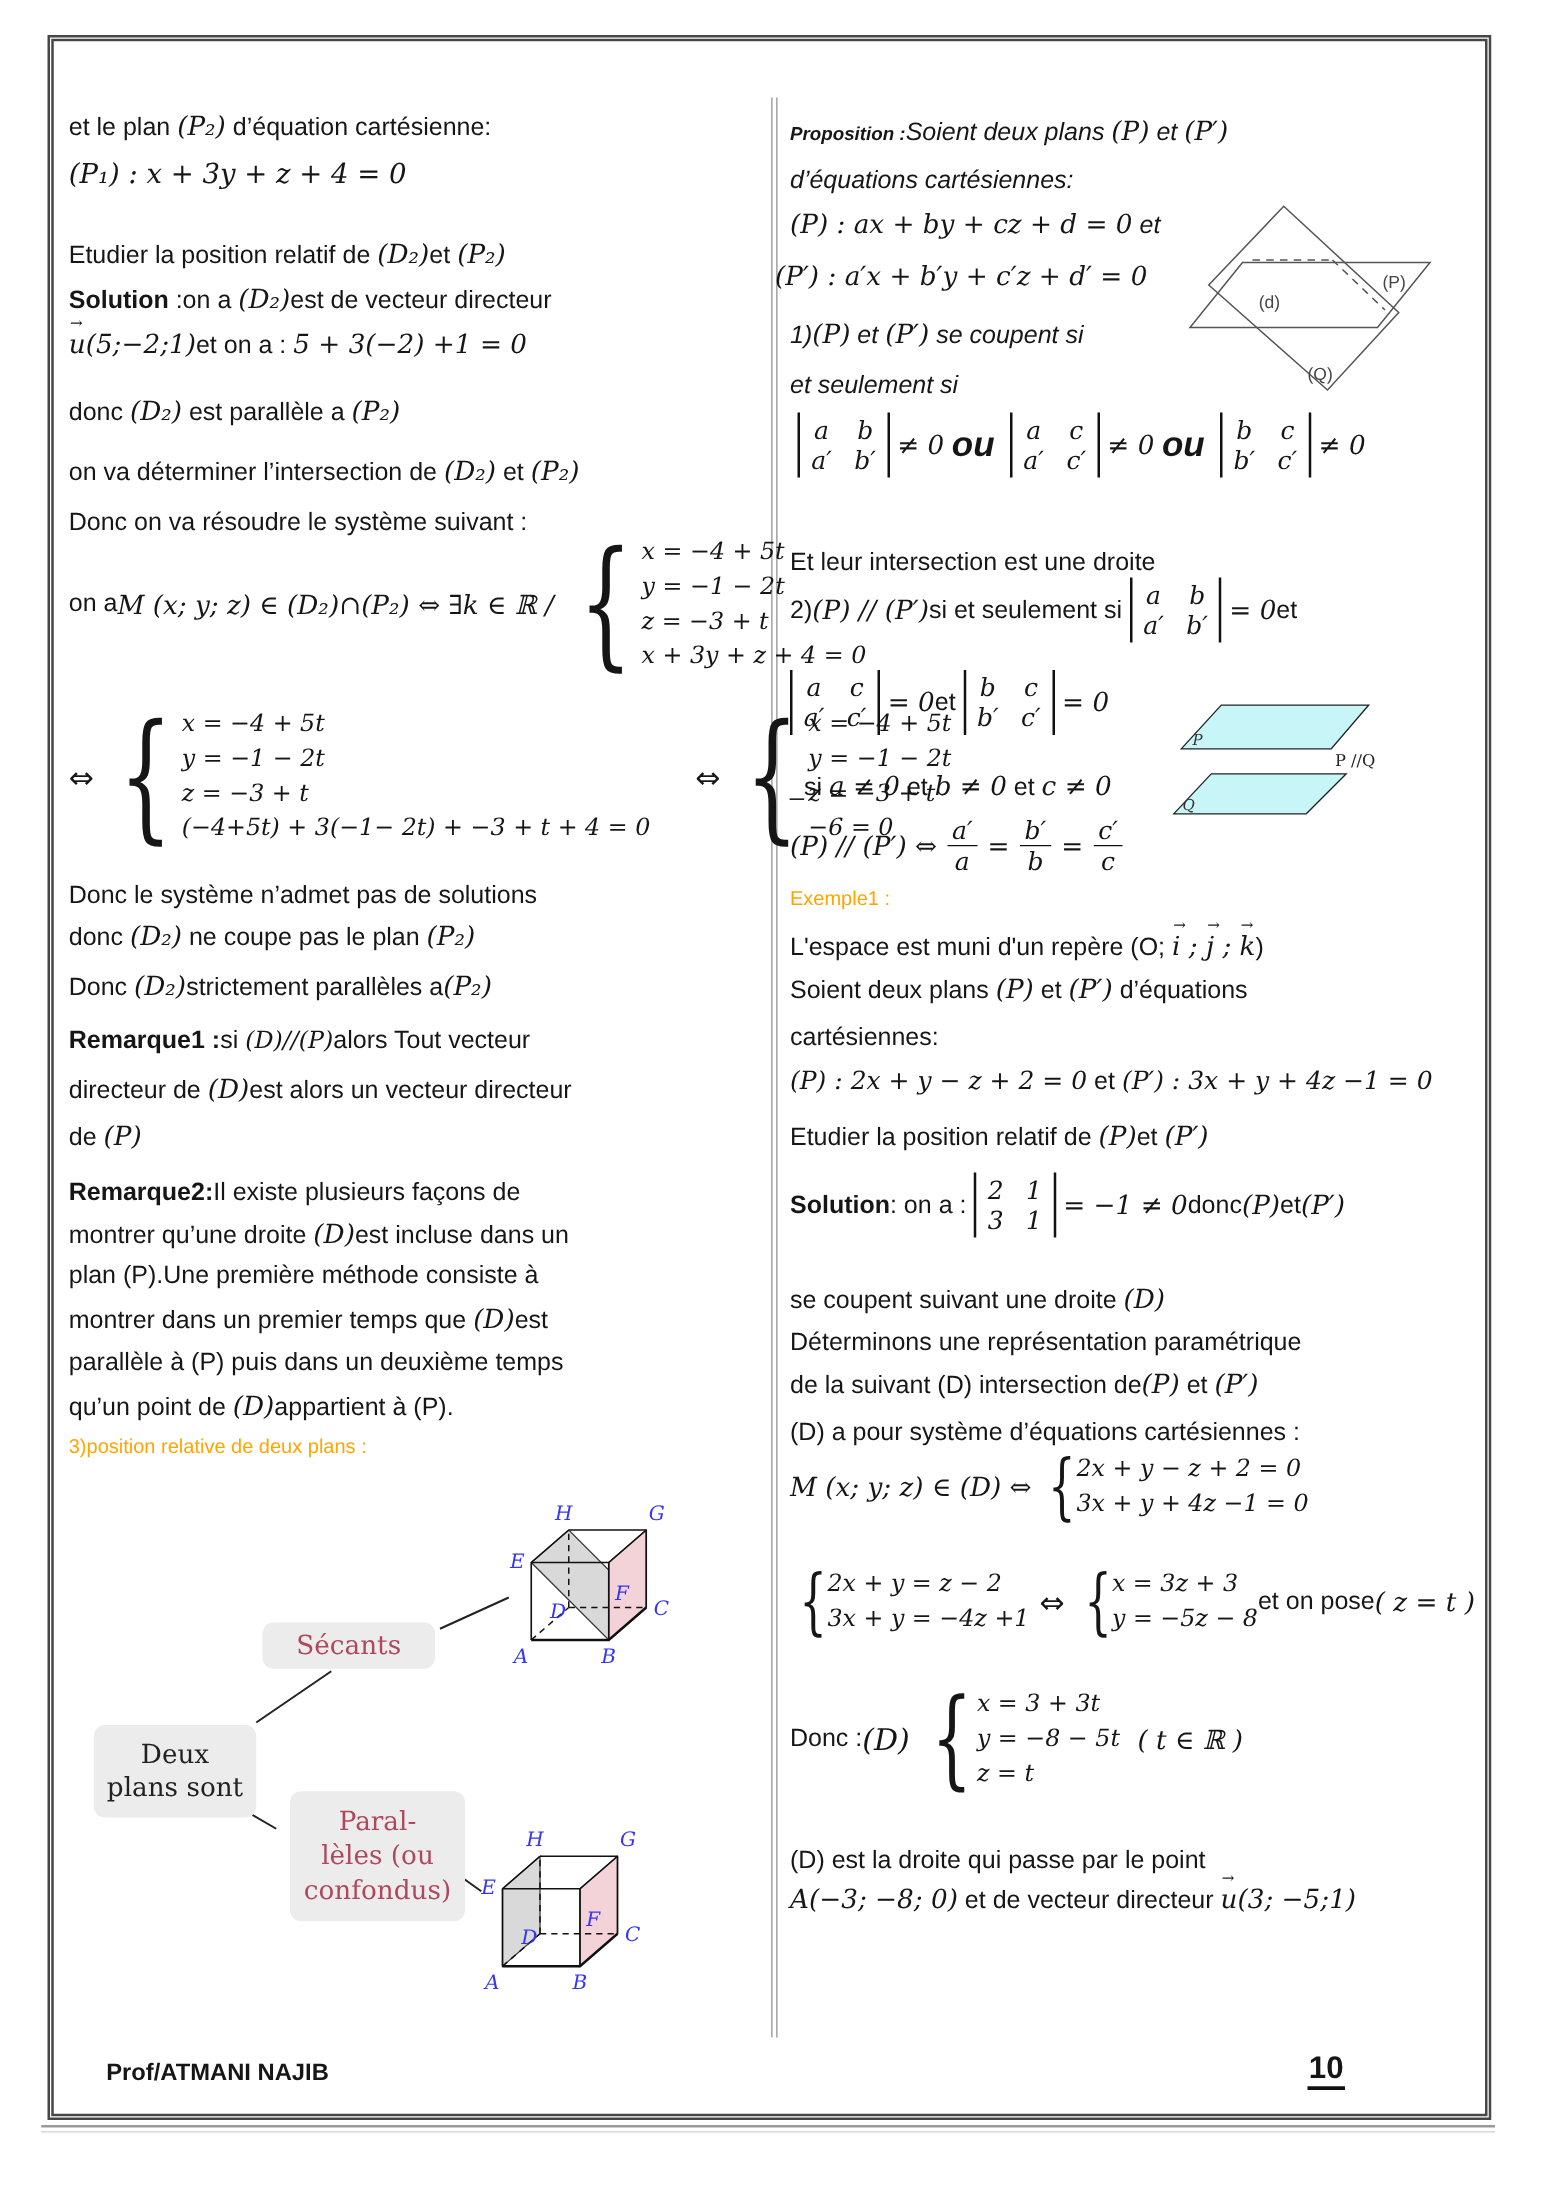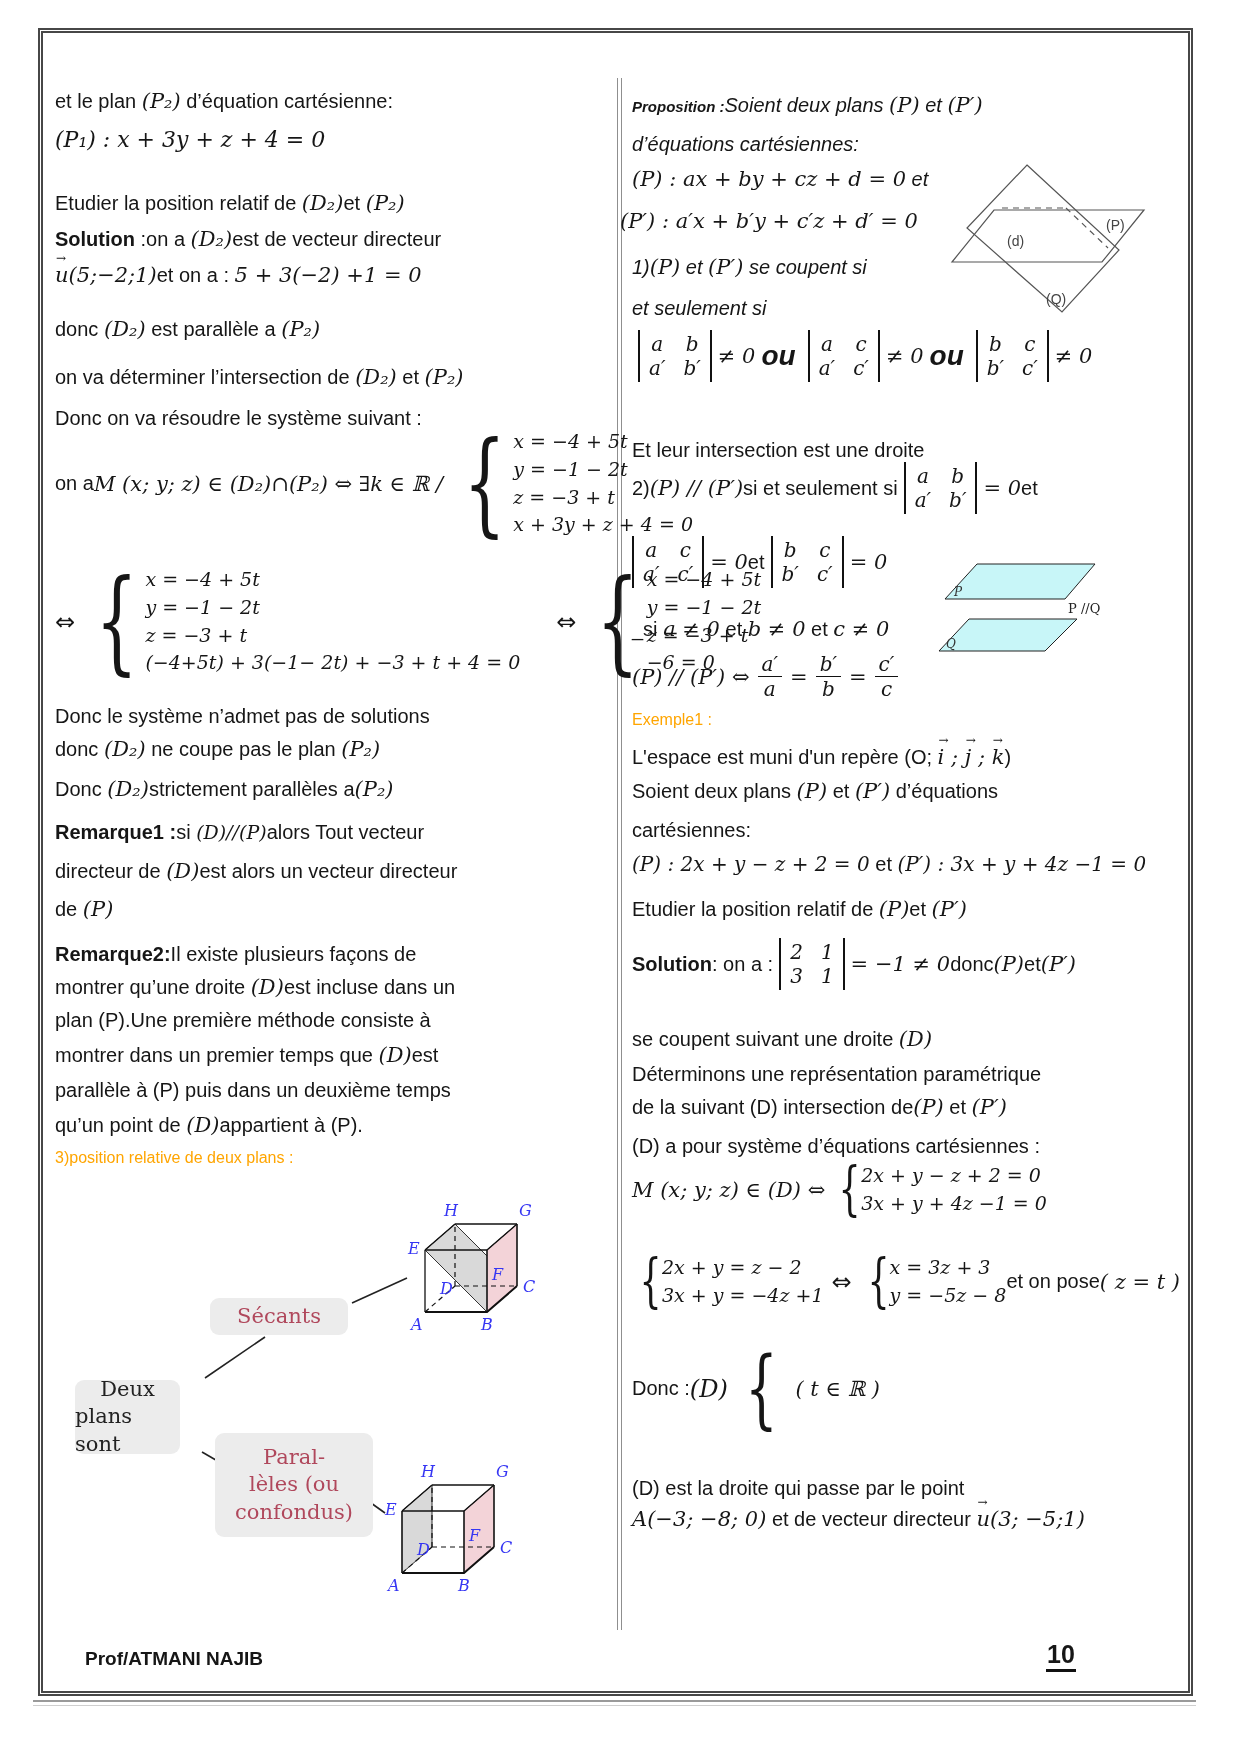--- a/index.html
+++ b/index.html
@@ -158,28 +158,28 @@
 </div>
 
 <div class="tree">
   <svg class="lines" width="560" height="445">
     <line x1="297" y1="118" x2="352" y2="93" stroke="#222" stroke-width="1.6"></line>
     <line x1="150" y1="193" x2="210" y2="152" stroke="#222" stroke-width="1.6"></line>
     <line x1="147" y1="267" x2="166" y2="278" stroke="#222" stroke-width="1.6"></line>
     <line x1="295" y1="303" x2="330" y2="328" stroke="#222" stroke-width="1.6"></line>
   </svg>
 
-  <div class="nodebox" style="left:20px;top:195px;width:105px;height:74px">
+  <div class="nodebox" style="left:20px;top:195px;width:130px;height:74px">
     <span>Deux</span>
     <span>plans sont</span>
   </div>
   <div class="nodebox red" style="left:155px;top:113px;width:138px;height:37px">
     <span>Sécants</span>
   </div>
-  <div class="nodebox red" style="left:160px;top:248px;width:158px;height:104px">
+  <div class="nodebox red" style="left:177px;top:248px;width:140px;height:104px">
     <span>Paral-</span>
     <span>lèles (ou</span>
     <span>confondus)</span>
   </div>
 
   <svg class="fig" style="left:340px;top:5px" width="152" height="152" viewBox="0 0 152 152">
     <polygon points="30,60 60,34 122,96 92,122" fill="#d9d9d9" stroke="#333" stroke-width="1"></polygon>
     <polygon points="92,122 122,96 122,34 92,60" fill="#f3d3d8" stroke="#333" stroke-width="1"></polygon>
     <polyline points="30,122 92,122 122,96" fill="none" stroke="#111" stroke-width="2"></polyline>
     <line x1="30" y1="122" x2="30" y2="60" stroke="#111" stroke-width="1.3"></line>
@@ -421,20 +421,25 @@
   </span>
   <span class="t"> et on pose </span>
   <span class="m">( z = t )</span>
 </div>
 
 <div class="row" style="left:632px;top:1352px">
   <span class="t">Donc : </span>
   <span class="m" style="font-size:24px">(D)</span>
   <span class="sys">
     <span class="sbrace" style="font-size:86px">{</span>
+    <span class="srows">
+      <span class="srow">x = 3 + 3t</span>
+      <span class="srow">y = −8 − 5t</span>
+      <span class="srow">z = t</span>
+    </span>
   </span>
   <span class="m" style="margin-left:14px">( t ∈ ℝ )</span>
 </div>
 
 <div class="ln" style="left:632px;top:1476px">
   <span class="t">(D) est la droite qui passe par le point</span>
 </div>
 <div class="ln" style="left:632px;top:1506px">
   <span class="m">A(−3; −8; 0)</span><span class="t"> et de vecteur directeur </span><span class="m vec">u</span><span class="m">(3; −5;1)</span>
 </div>

